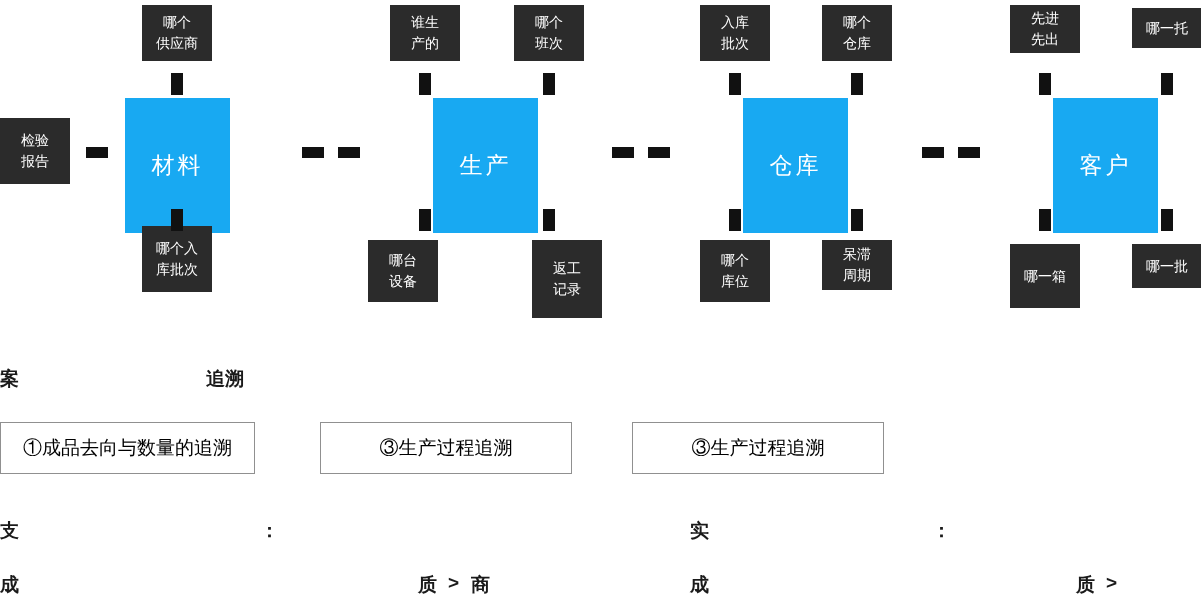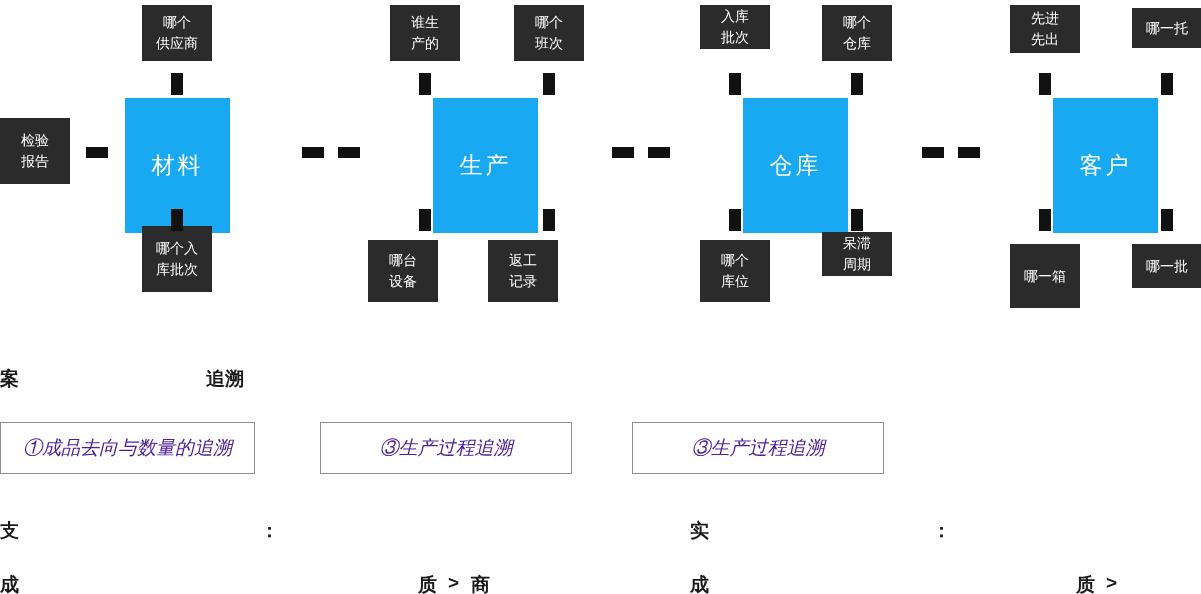--- a/index.html
+++ b/index.html
@@ -37,21 +37,21 @@
     position:absolute;
     width:22px;height:11px;
     background:#111111;
   }
   .obox{
     position:absolute;
     height:50px;
     border:1px solid #909090;
     background:#ffffff;
     display:flex;align-items:center;justify-content:center;
-    font-size:19px;color:#4c1d95;font-style:italic;
+    font-size:19px;color:#000000;
   }
   .frag{
     position:absolute;
     font-size:19px;
     font-weight:bold;
     color:#1a1a1a;
     white-space:nowrap;
   }
 </style>
 </head>
@@ -68,37 +68,37 @@
 
     <div class="tag" style="left:0;top:118px;height:66px">检验
 报告</div>
 
     <div class="tag" style="left:142px;top:5px;height:56px">哪个
 供应商</div>
     <div class="tag" style="left:390px;top:5px;height:56px">谁生
 产的</div>
     <div class="tag" style="left:514px;top:5px;height:56px">哪个
 班次</div>
-    <div class="tag" style="left:700px;top:5px;height:44px">入库
+    <div class="tag" style="left:700px;top:5px;height:56px">入库
 批次</div>
     <div class="tag" style="left:822px;top:5px;height:56px">哪个
 仓库</div>
     <div class="tag" style="left:1010px;top:5px;height:48px">先进
 先出</div>
     <div class="tag" style="left:1132px;top:8px;height:40px">哪一托</div>
 
     <div class="tag" style="left:142px;top:226px;height:66px">哪个入
 库批次</div>
     <div class="tag" style="left:368px;top:240px;height:62px">哪台
 设备</div>
-    <div class="tag" style="left:488px;top:240px;height:62px">返工
+    <div class="tag" style="left:532px;top:240px;height:78px">返工
 记录</div>
     <div class="tag" style="left:700px;top:240px;height:62px">哪个
 库位</div>
-    <div class="tag" style="left:822px;top:232px;height:44px">呆滞
+    <div class="tag" style="left:822px;top:240px;height:50px">呆滞
 周期</div>
     <div class="tag" style="left:1010px;top:244px;height:64px">哪一箱</div>
     <div class="tag" style="left:1132px;top:244px;height:44px">哪一批</div>
 
     <div class="vbar" style="left:171px;top:73px"></div>
     <div class="vbar" style="left:171px;top:209px"></div>
     <div class="vbar" style="left:419px;top:73px"></div>
     <div class="vbar" style="left:543px;top:73px"></div>
     <div class="vbar" style="left:419px;top:209px"></div>
     <div class="vbar" style="left:543px;top:209px"></div>

